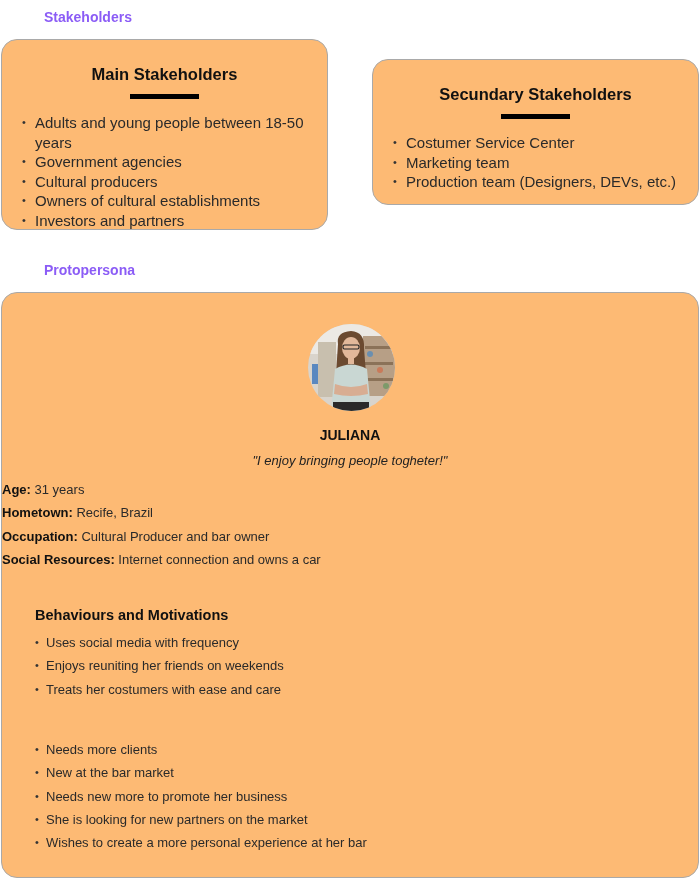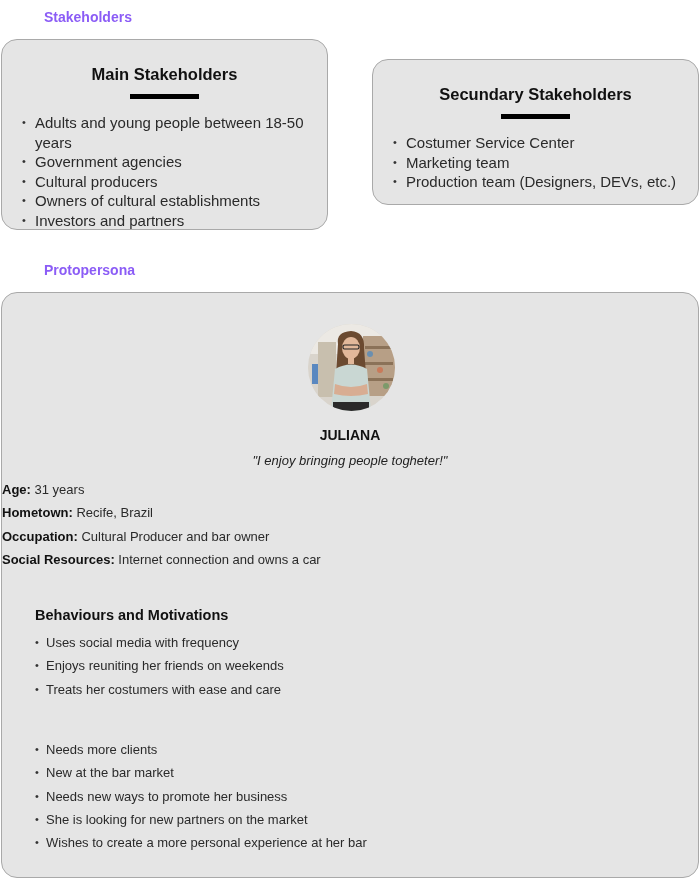--- a/index.html
+++ b/index.html
@@ -3,21 +3,21 @@
 <meta charset="utf-8">
 <style>
   * { box-sizing: border-box; margin: 0; padding: 0; }
   html, body { width: 700px; height: 879px; background: #ffffff; overflow: hidden; }
   body { font-family: "Liberation Sans", "DejaVu Sans", sans-serif; color: #1a1a1a; position: relative; }
 
   .section-title { position: absolute; left: 0; font-size: 14px; font-weight: bold; color: #8b5cf6; margin-left: 44px; }
   #st-title { top: 9px; }
   #pp-title { top: 262px; }
 
-  .card { position: absolute; border: 1px solid #a9a9a9; border-radius: 16px; background: #e5e5e5; }
+  .card { position: absolute; border: 1px solid #a9a9a9; border-radius: 16px; background: #fdba74; }
   #main-card { left: 1px; top: 39px; width: 327px; height: 191px; }
   #sec-card { left: 372px; top: 39px; width: 327px; height: 146px; margin-top: 20px; }
 
   .card-heading { text-align: center; font-size: 16.5px; font-weight: bold; color: #111; margin-top: 25px; }
   .card-bar { width: 69px; height: 5px; background: #000; margin: 10px auto 0; }
   .card-list { list-style: none; margin-top: 14px; padding-left: 20px; }
   .card-list li { font-size: 15px; color: #2a2a2a; line-height: 19.5px; position: relative; padding-left: 13px; }
   .card-list li::before { content: "\2022"; position: absolute; left: 0; top: 0; font-size: 11px; color: #333; }
 
   #persona-card { left: 1px; top: 292px; width: 698px; height: 586px; }
@@ -118,17 +118,17 @@
   <div class="block-heading" id="bm-heading">Behaviours and Motivations</div>
   <ul class="block-list" id="bm-list">
     <li>Uses social media with frequency</li>
     <li>Enjoys reuniting her friends on weekends</li>
     <li>Treats her costumers with ease and care</li>
   </ul>
 
   <ul class="block-list" id="ng-list">
     <li>Needs more clients</li>
     <li>New at the bar market</li>
-    <li>Needs new ways to promote her business</li>
+    <li>Needs new more to promote her business</li>
     <li>She is looking for new partners on the market</li>
     <li>Wishes to create a more personal experience at her bar</li>
   </ul>
 </div>
 
 </body></html>

